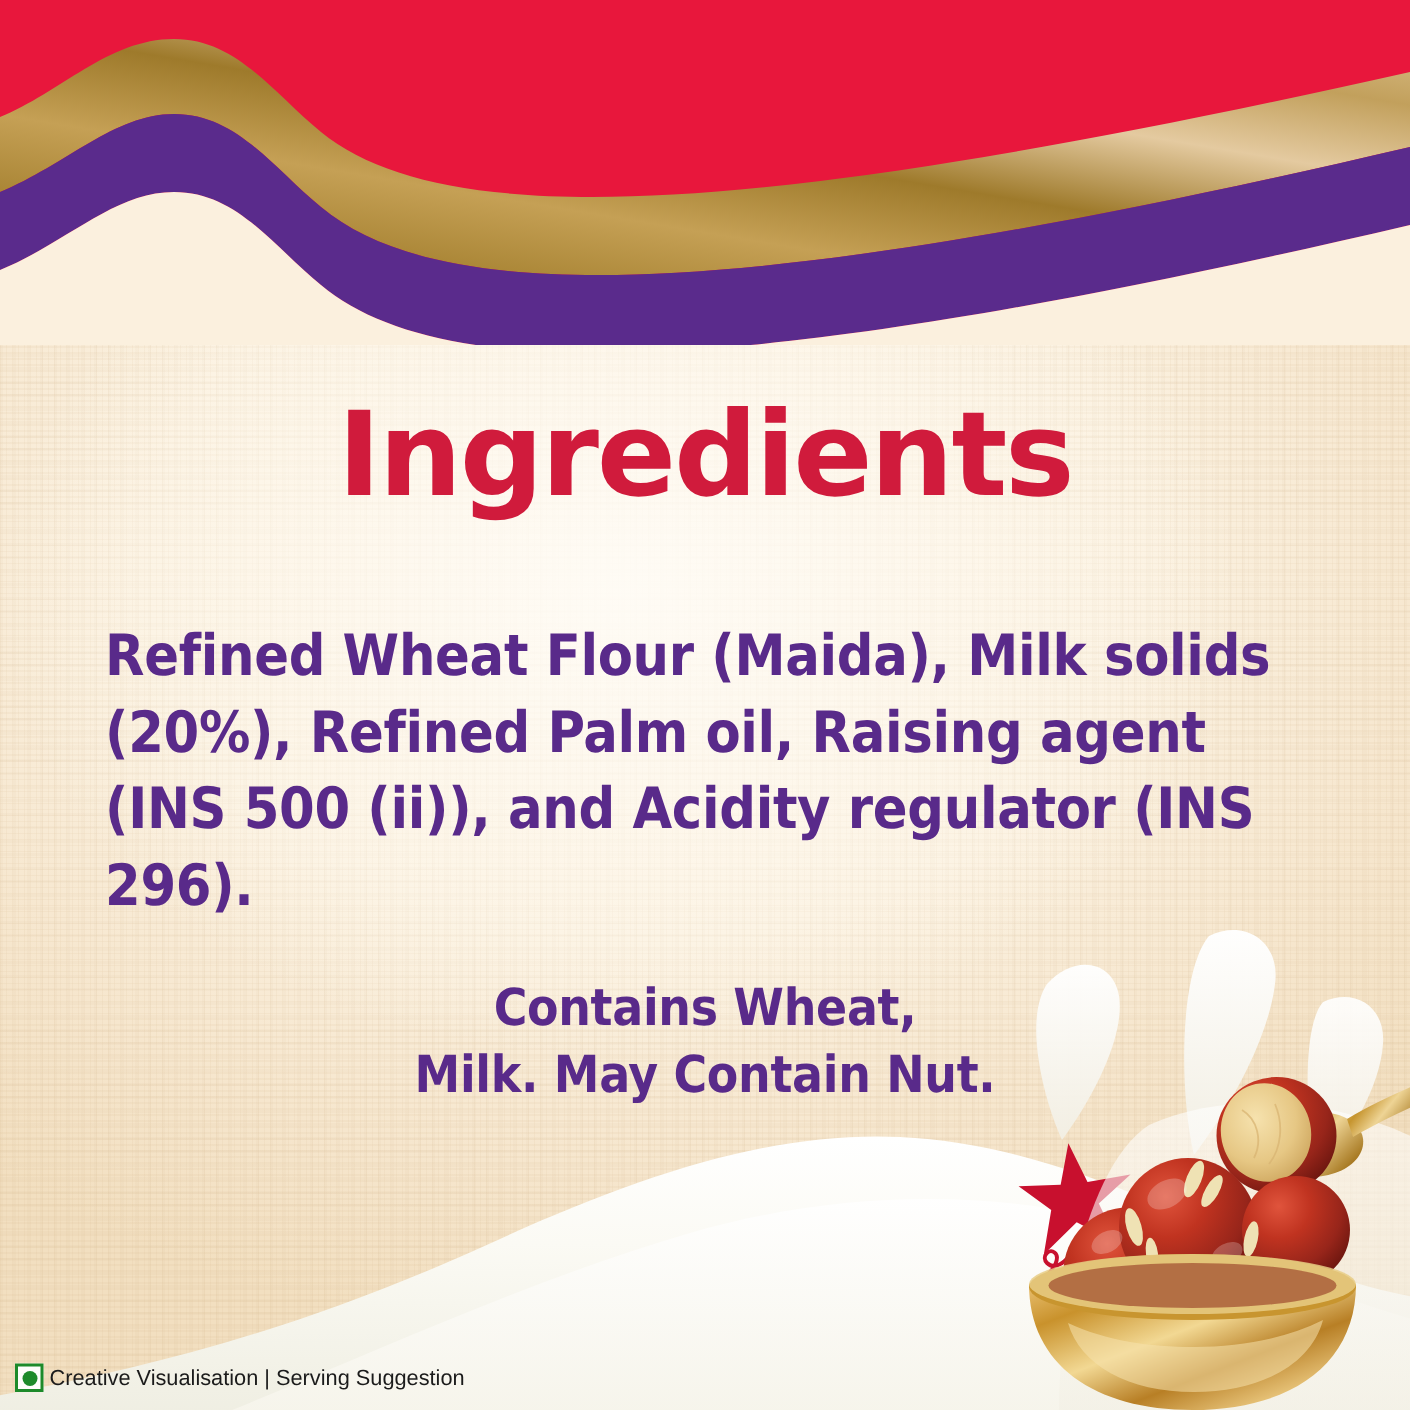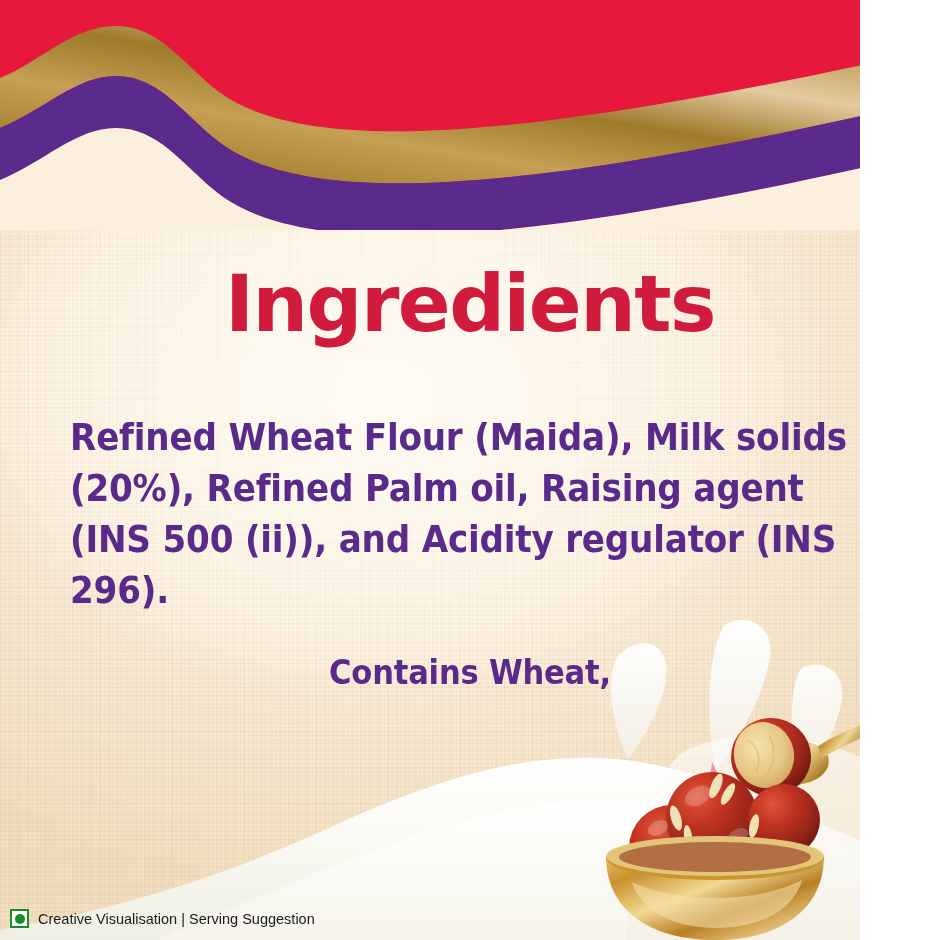--- a/index.html
+++ b/index.html
@@ -6,21 +6,21 @@
     margin: 0;
     padding: 0;
     background: #ffffff;
   }
   body {
     font-family: "Liberation Sans", sans-serif;
   }
 
   #poster {
     position: relative;
-    width: 860px;
+    width: 940px;
     height: 940px;
     overflow: hidden;
     background: #fbf0de;
   }
 
   
   .bg-base {
     position: absolute;
     inset: 0;
     background:
@@ -99,21 +99,21 @@
   }
   .allergen-body .l2 { display: block; }
 
   
   .footer {
     position: absolute;
     left: 10px;
     bottom: 12px;
     display: flex;
     align-items: center;
-    gap: 9px;
+    gap: 4px;
     z-index: 12;
   }
   .veg-mark {
     width: 19px;
     height: 19px;
     box-sizing: border-box;
     border: 2px solid #1d8a2a;
     background: #fdfdfb;
     display: flex;
     align-items: center;
@@ -304,20 +304,21 @@
   </div>
 
   <div class="content">
 
     <div class="title">Ingredients</div>
 
     <div class="ingredients-body">Refined Wheat Flour (Maida), Milk solids (20%), Refined Palm oil, Raising agent (INS 500 (ii)), and Acidity regulator (INS 296).</div>
 
     <div class="allergen-body">
       <span class="l1">Contains Wheat,</span>
+      <span class="l2">Milk. May Contain Nut.</span>
     </div>
   </div>
 
   <div class="footer">
     <div class="veg-mark">
       <div class="veg-dot"></div>
     </div>
     <div class="footer-text">Creative Visualisation | Serving Suggestion</div>
   </div>
 

